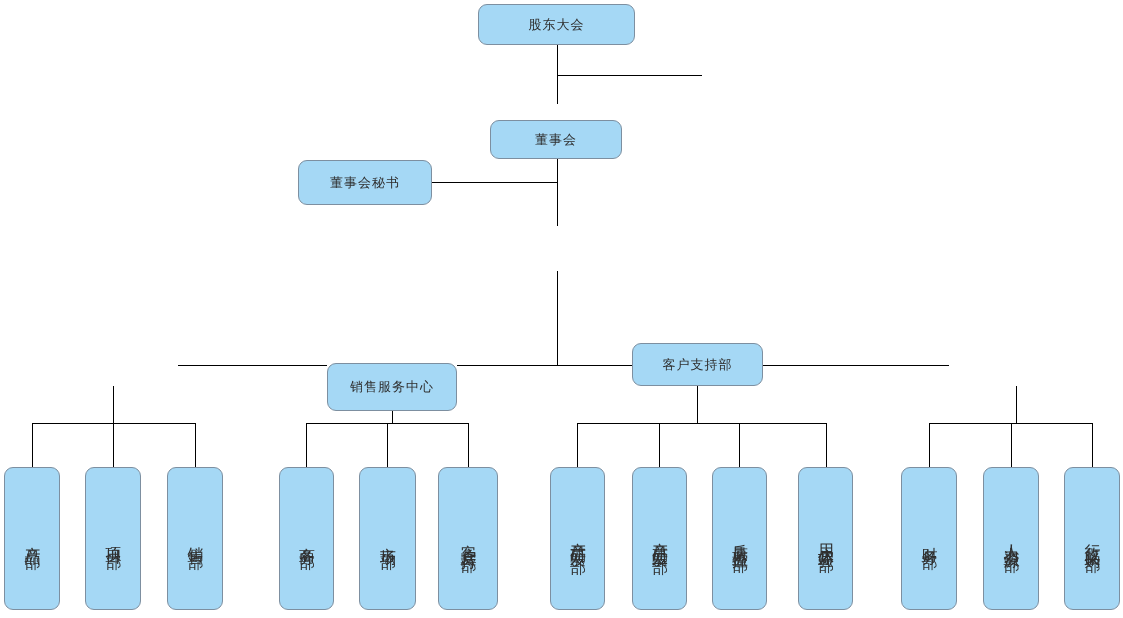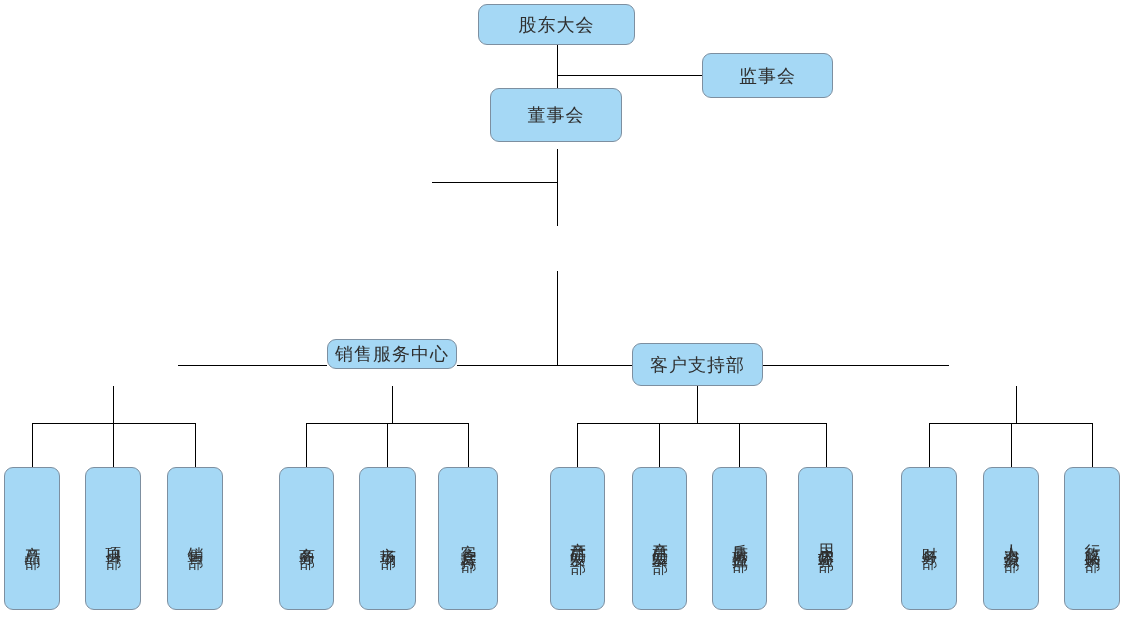--- a/index.html
+++ b/index.html
@@ -22,21 +22,21 @@
     box-sizing: border-box;
     background: #A5D8F5;
     border: 1px solid #7D8FA0;
     border-radius: 9px;
     display: flex;
     align-items: center;
     justify-content: center;
   }
   .node .lbl {
     color: #2f2f2f;
-    font-size: 18px;
+    font-size: 13px;
     white-space: nowrap;
     letter-spacing: 1px;
   }
   .node.v .lbl {
     writing-mode: vertical-lr;
     text-orientation: upright;
     font-size: 16px;
     letter-spacing: 3px;
     white-space: normal;
   }
@@ -81,32 +81,32 @@
     <line x1="929" y1="423" x2="1092" y2="423"></line>
     <line x1="929" y1="423" x2="929" y2="467"></line>
     <line x1="1011" y1="423" x2="1011" y2="467"></line>
     <line x1="1092" y1="423" x2="1092" y2="467"></line>
   </svg>
 
   <div class="node" style="left:478px;top:4px;width:157px;height:41px">
     <span class="lbl">股东大会</span>
   </div>
 
-  <div class="node" style="left:702px;top:53px;width:131px;height:45px">
-    <span class="lbl">监事会</span>
+
+  <div class="node" style="left:490px;top:120px;width:132px;height:39px">
+    <span class="lbl">董事会</span>
   </div>
 
-  <div class="node" style="left:490px;top:88px;width:132px;height:54px">
-    <span class="lbl">董事会</span>
+  <div class="node" style="left:298px;top:160px;width:134px;height:45px">
+    <span class="lbl">董事会秘书</span>
   </div>
 
 
 
-
-  <div class="node" style="left:327px;top:339px;width:130px;height:30px">
+  <div class="node" style="left:327px;top:363px;width:130px;height:48px">
     <span class="lbl">销售服务中心</span>
   </div>
 
   <div class="node" style="left:632px;top:343px;width:131px;height:43px">
     <span class="lbl">客户支持部</span>
   </div>
 
 
   <div class="node v" style="left:4px;top:467px;width:56px;height:143px">
     <span class="lbl">产品部</span>

